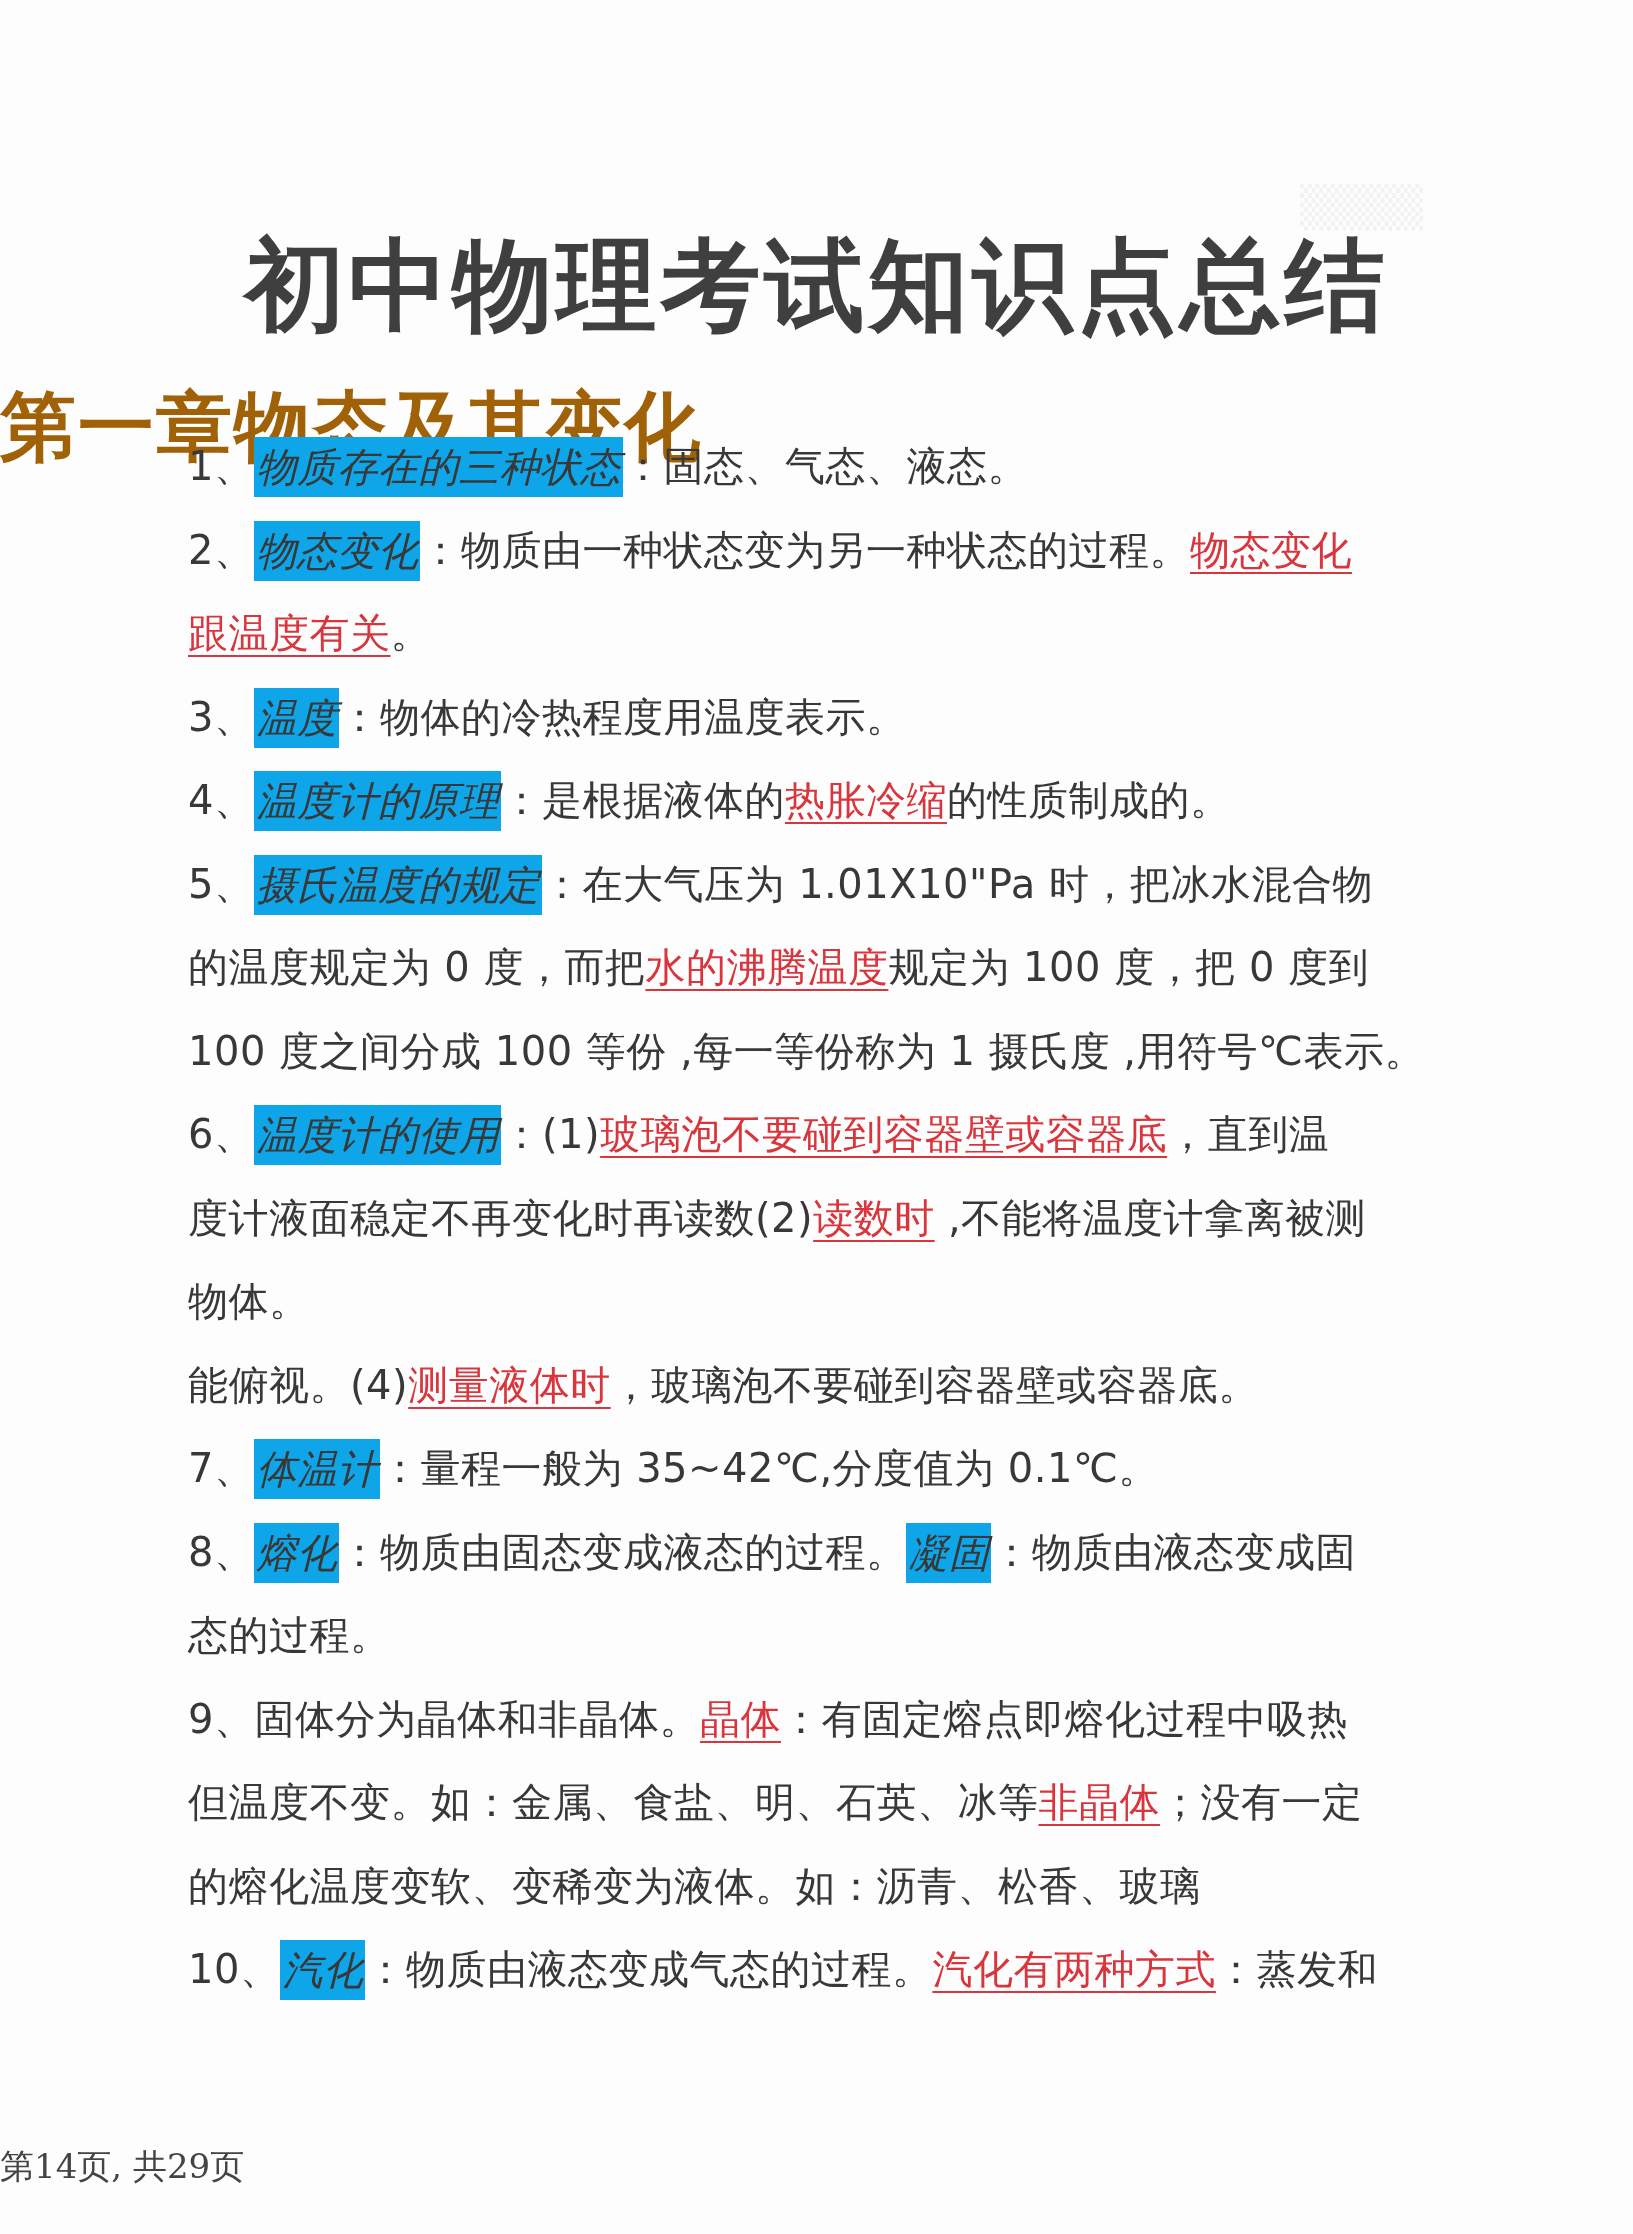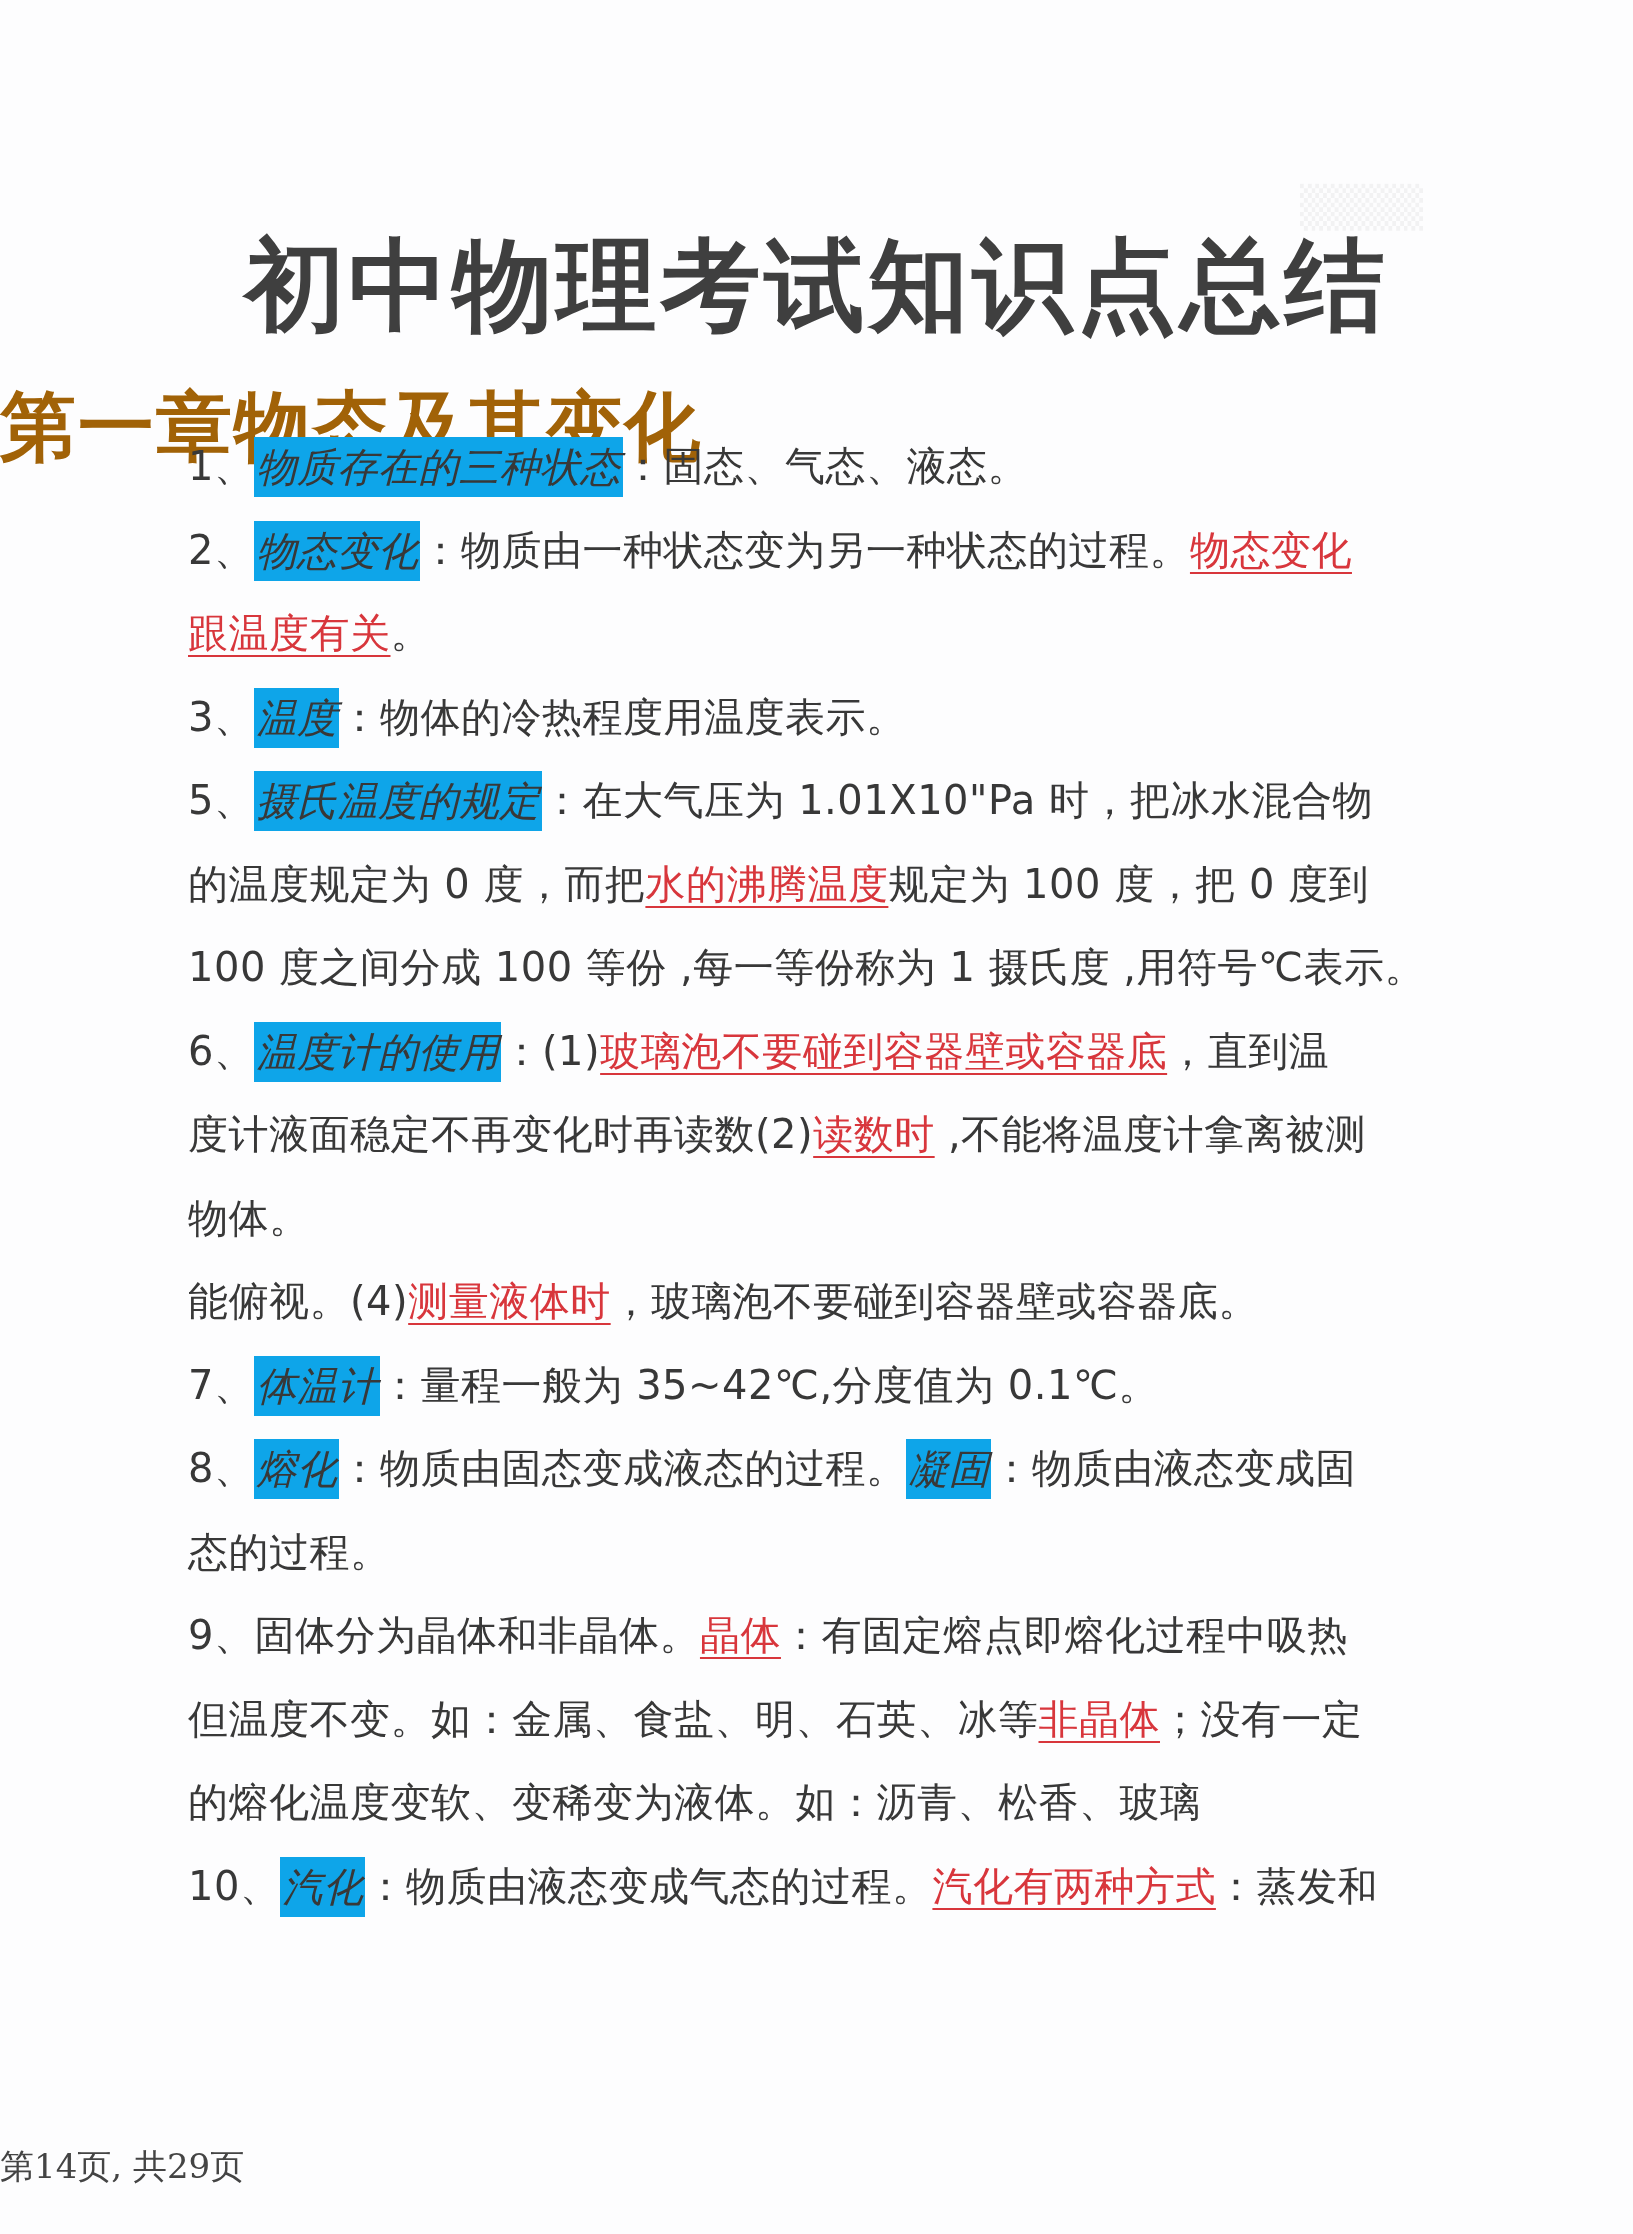--- a/index.html
+++ b/index.html
@@ -53,20 +53,21 @@
   <div class="bleed" style="left:1300px;top:180px;">▒▒▒▒</div>
 
   <h1 class="title">初中物理考试知识点总结</h1>
   <h2 class="subtitle">第一章物态及其变化</h2>
 
   <div class="body" id="body">
       <div class="line"><span>1、</span><span class="hl">物质存在的三种状态</span><span>：固态、气态、液态。</span></div>
       <div class="line"><span>2、</span><span class="hl">物态变化</span><span>：物质由一种状态变为另一种状态的过程。</span><span class="red">物态变化</span></div>
       <div class="line"><span class="red">跟温度有关</span><span>。</span></div>
       <div class="line"><span>3、</span><span class="hl">温度</span><span>：物体的冷热程度用温度表示。</span></div>
+      <div class="line"><span>4、</span><span class="hl">温度计的原理</span><span>：是根据液体的</span><span class="red">热胀冷缩</span><span>的性质制成的。</span></div>
       <div class="line"><span>5、</span><span class="hl">摄氏温度的规定</span><span>：在大气压为 1.01X10"Pa 时，把冰水混合物</span></div>
       <div class="line"><span>的温度规定为 0 度，而把</span><span class="red">水的沸腾温度</span><span>规定为 100 度，把 0 度到</span></div>
       <div class="line"><span>100 度之间分成 100 等份 ,每一等份称为 1 摄氏度 ,用符号℃表示。</span></div>
       <div class="line"><span>6、</span><span class="hl">温度计的使用</span><span>：(1)</span><span class="red">玻璃泡不要碰到容器壁或容器底</span><span>，直到温</span></div>
       <div class="line"><span>度计液面稳定不再变化时再读数(2)</span><span class="red">读数时</span><span> ,不能将温度计拿离被测</span></div>
       <div class="line"><span>物体。</span></div>
       <div class="line"><span>能俯视。(4)</span><span class="red">测量液体时</span><span>，玻璃泡不要碰到容器壁或容器底。</span></div>
       <div class="line"><span>7、</span><span class="hl">体温计</span><span>：量程一般为 35~42℃,分度值为 0.1℃。</span></div>
       <div class="line"><span>8、</span><span class="hl">熔化</span><span>：物质由固态变成液态的过程。</span><span class="hl">凝固</span><span>：物质由液态变成固</span></div>
       <div class="line"><span>态的过程。</span></div>

